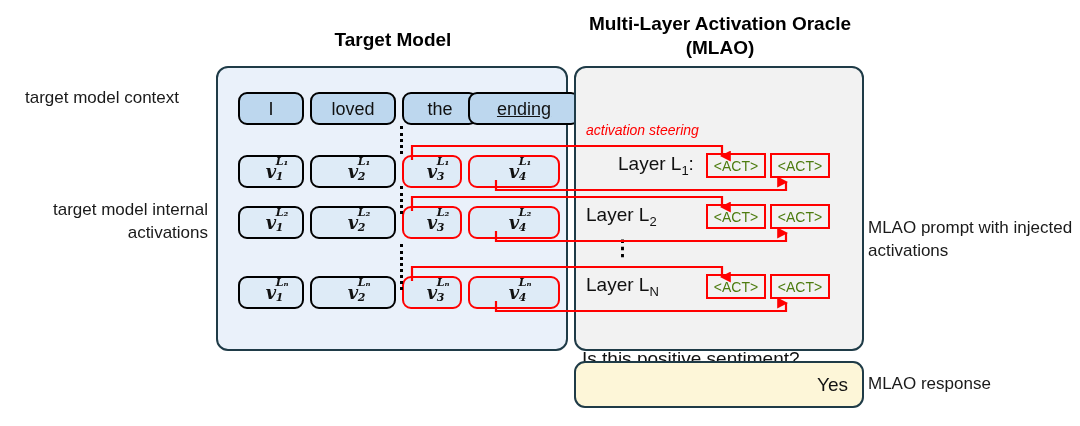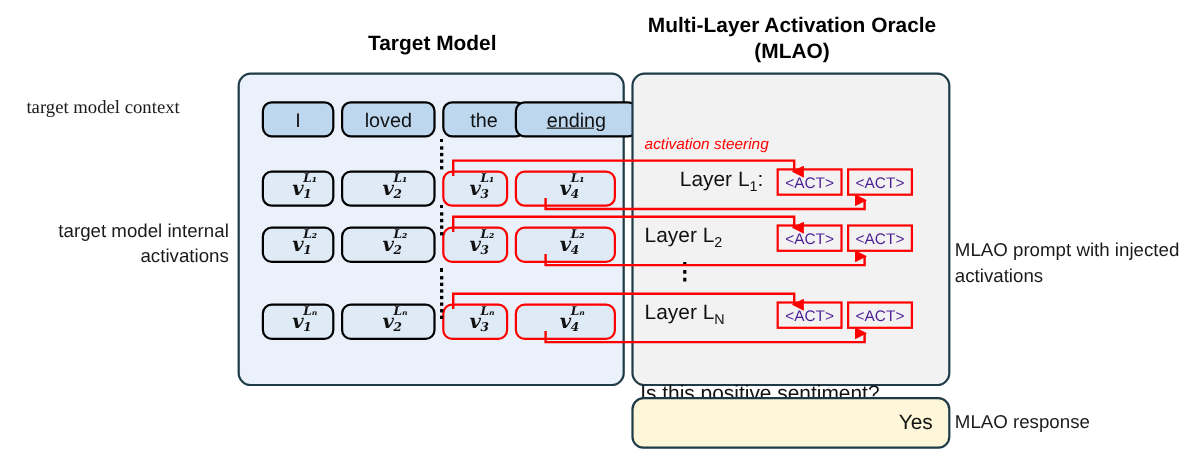--- a/index.html
+++ b/index.html
@@ -35,21 +35,21 @@
   #target-model-heading { left: 268px; top: 28px; width: 250px; }
   #mlao-heading { left: 570px; top: 12px; width: 300px; }
 
   
   .side-label {
     position: absolute;
     font-size: 17px;
     line-height: 23px;
     color: #1a1a1a;
   }
-  #label-context { left: 24px; top: 86px; width: 188px; text-align: left; font-family: Liberation Serif, serif; }
+  #label-context { left: 8px; top: 86px; width: 188px; text-align: center; }
   #label-activations { left: 8px; top: 198px; width: 200px; text-align: right; }
   #label-mlao-prompt { left: 868px; top: 216px; width: 210px; text-align: left; }
   #label-mlao-response { left: 868px; top: 372px; width: 200px; text-align: left; }
 
   
   .panel {
     position: absolute;
     border: 2px solid #1f3b47;
     border-radius: 12px;
     box-sizing: border-box;
@@ -145,21 +145,21 @@
     border: 2.5px solid #ff0000;
     background: transparent;
     height: 25px;
     display: flex;
     align-items: center;
     justify-content: center;
   }
   .actbox span {
     font-size: 14px;
     line-height: 14px;
-    color: #4c1d95;
+    color: #4d7c0f;
     white-space: nowrap;
     text-align: right;
   }
   .vdots {
     position: absolute;
     font-size: 21px;
     line-height: 10px;
     color: #000000;
     letter-spacing: 0;
     font-weight: bold;

